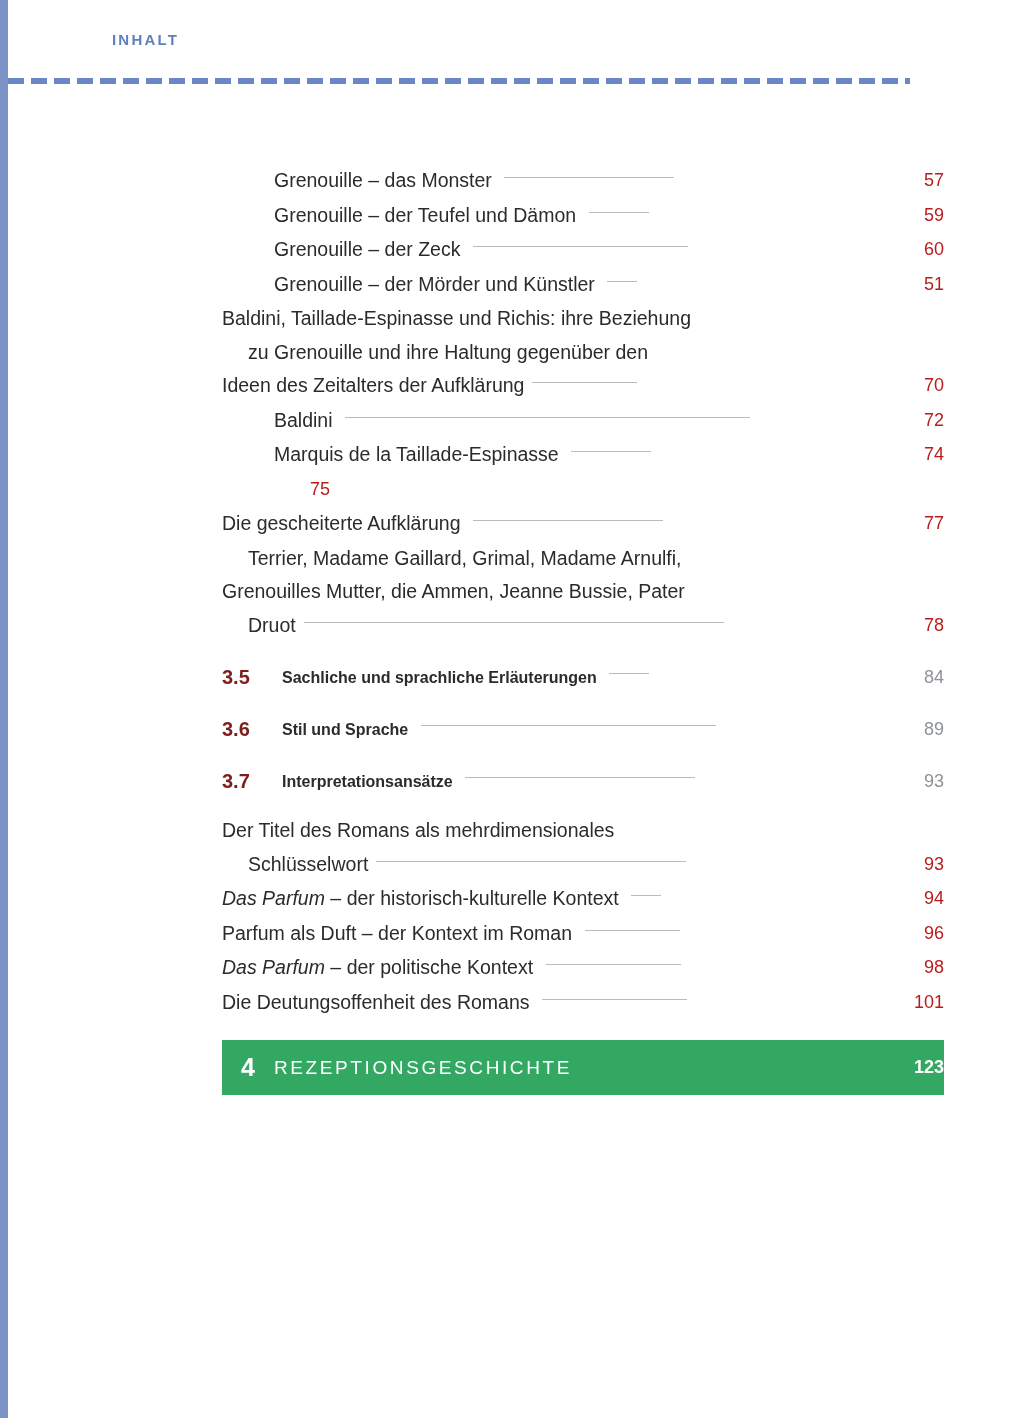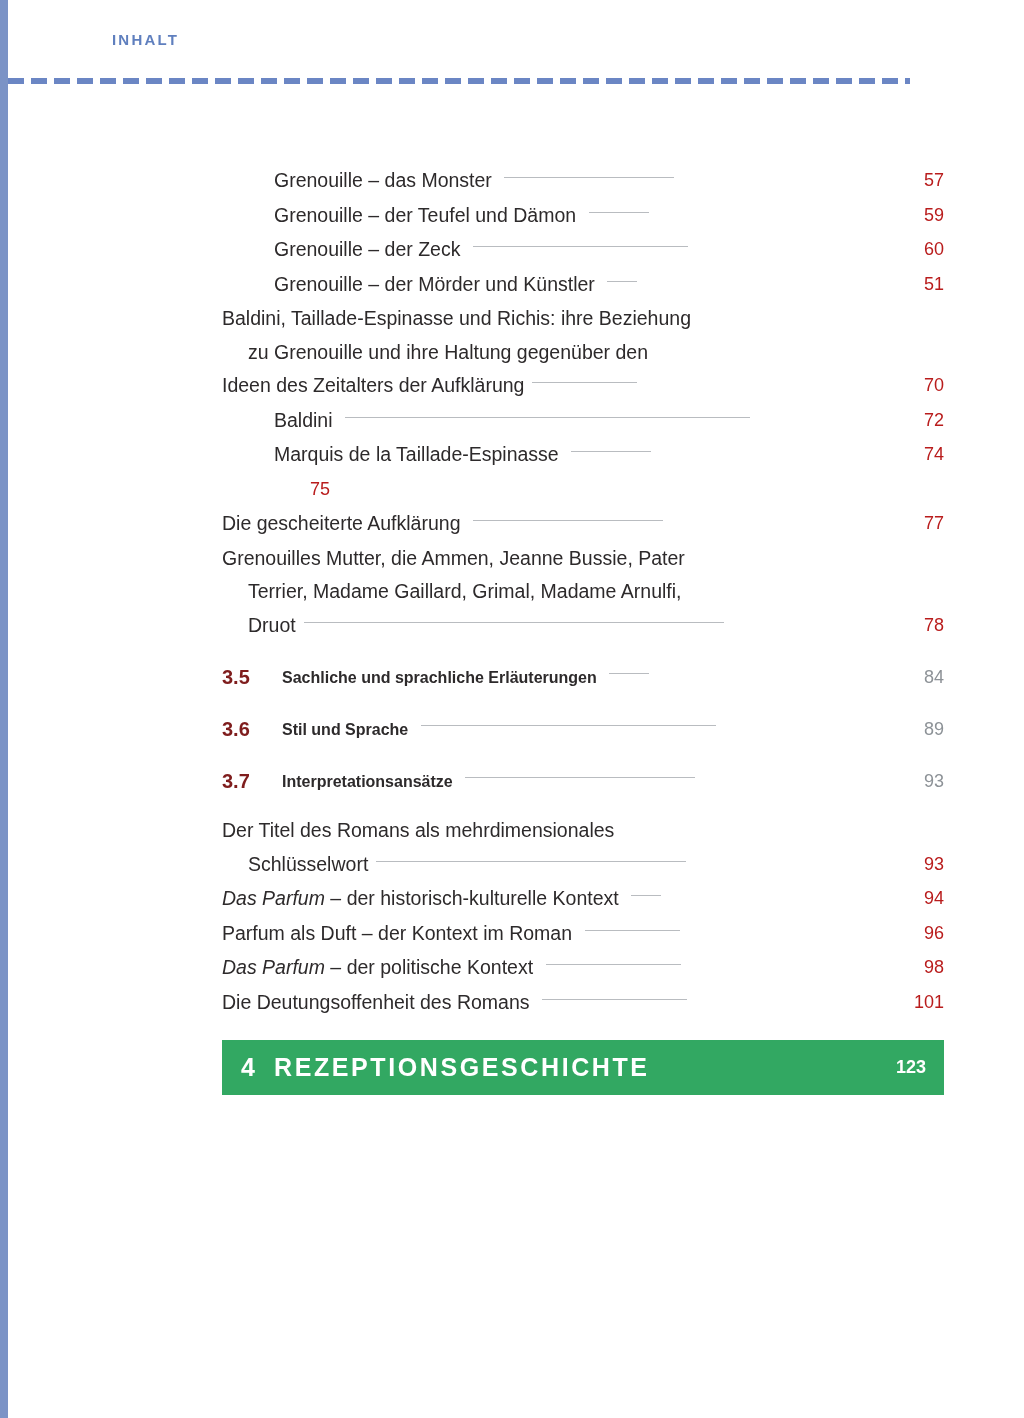--- a/index.html
+++ b/index.html
@@ -125,28 +125,27 @@
     width: 52px;
     flex: 0 0 52px;
     text-align: center;
     color: #ffffff;
     font-size: 25px;
     font-weight: 700;
   }
   .chapter-title {
     flex: 1 1 auto;
     color: #ffffff;
-    font-size: 25px;
+    font-size: 19px;
     letter-spacing: 2.6px;
-    font-weight: 700;
+    font-weight: 400;
   }
   .chapter-page {
     flex: 0 0 70px;
     text-align: right;
-    padding-right: 18px;
     color: #ffffff;
     font-size: 18px;
     font-weight: 700;
   }
 </style>
 </head>
 <body>
 
 <div class="edge-bar"></div>
 
@@ -219,22 +218,22 @@
   <div class="row">
     <div class="title-cell">
       <span class="title-text">Die gescheiterte Aufklärung</span>
       <span class="leader" style="width:190px"></span>
     </div>
     <div class="page">77</div>
   </div>
 
   <div class="row">
     <div class="title-cell">
+      <span class="indent-line ind"><span class="title-text">Terrier, Madame Gaillard, Grimal, Madame Arnulfi,</span></span>
       <span class="indent-line"><span class="title-text">Grenouilles Mutter, die Ammen, Jeanne Bussie, Pater</span></span>
-      <span class="indent-line ind"><span class="title-text">Terrier, Madame Gaillard, Grimal, Madame Arnulfi,</span></span>
       <span class="indent-line ind"><span class="title-text">Druot</span><span class="leader" style="width:420px"></span></span>
     </div>
     <div class="page">78</div>
   </div>
 
   <div class="row lvl-main">
     <div class="num">3.5</div>
     <div class="title-cell">
       <span class="title-text">Sachliche und sprachliche Erläuterungen</span>
       <span class="leader" style="width:40px"></span>

